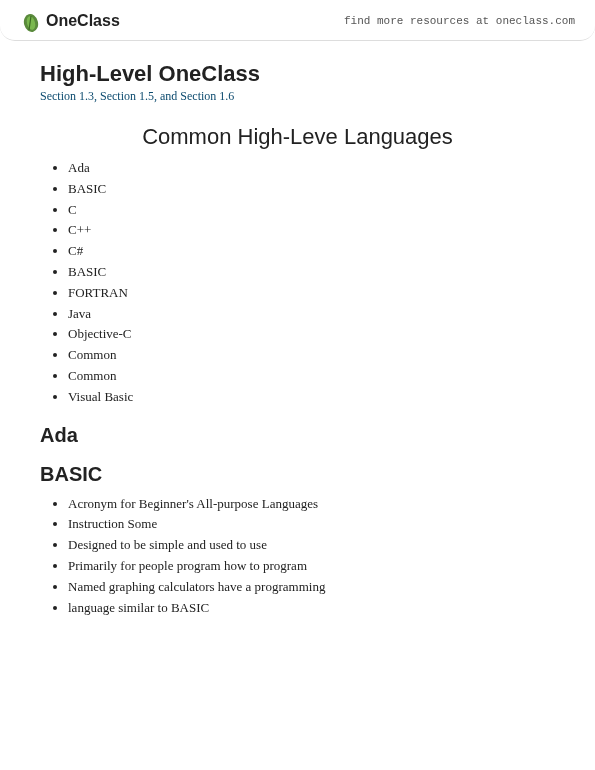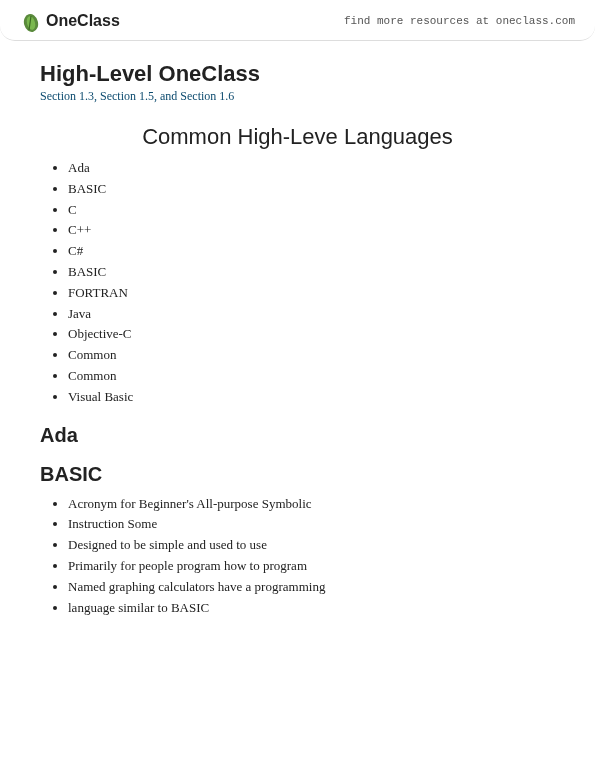--- a/index.html
+++ b/index.html
@@ -134,21 +134,21 @@
     <li>Objective-C</li>
     <li>Common</li>
     <li>Common</li>
     <li>Visual Basic</li>
   </ul>
 
   <div class="sub-section-heading">Ada</div>
 
   <div class="sub-section-heading">BASIC</div>
   <ul class="bullet-list">
-    <li>Acronym for Beginner's All-purpose Symbolic</li>
+    <li>Acronym for Beginner's All-purpose Languages</li>
     <li>Instruction Some</li>
     <li>Designed to be simple and used to use</li>
     <li>Primarily for people program how to program</li>
     <li>Named graphing calculators have a programming</li>
     <li>language similar to BASIC</li>
   </ul>
 
 </div>
 
 </body></html>

